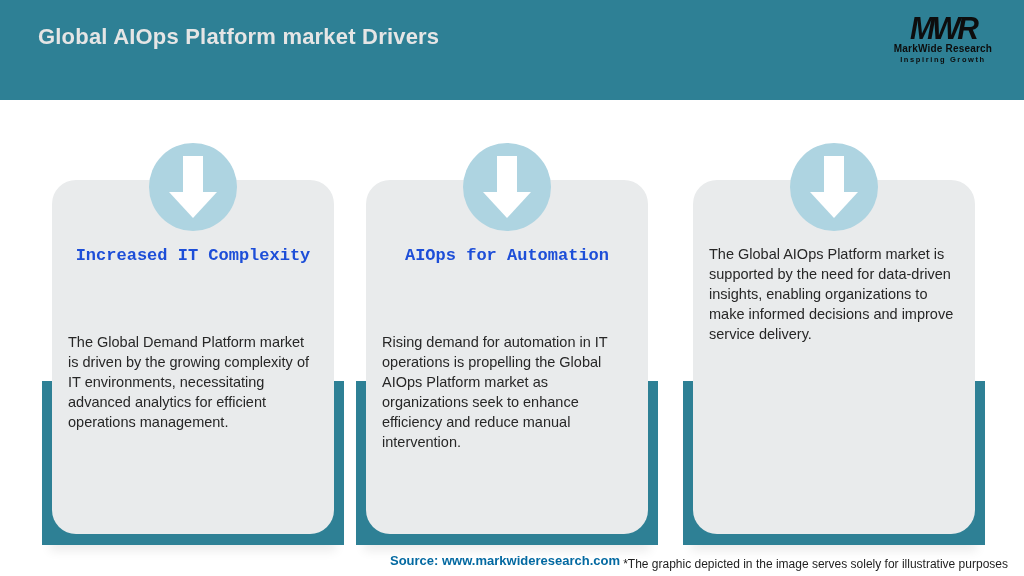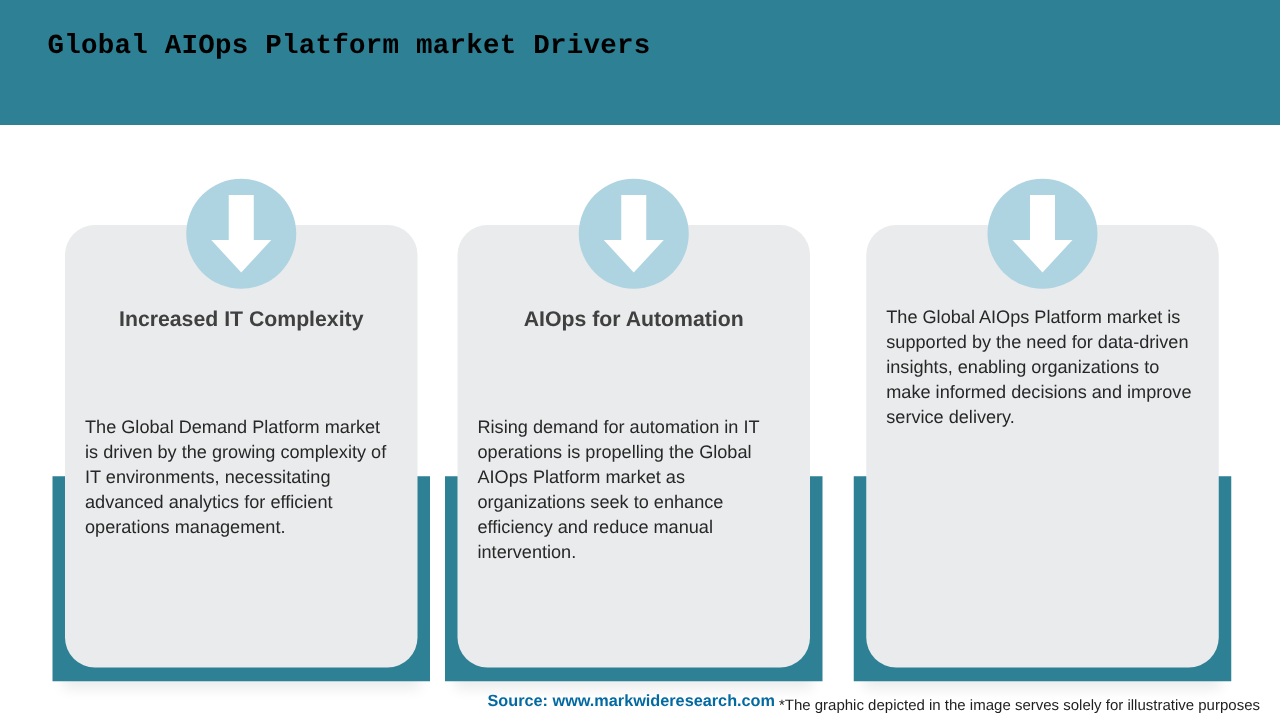--- a/index.html
+++ b/index.html
@@ -18,21 +18,21 @@
     font-family:"Liberation Sans", sans-serif;
   }
 
   
   .header{
     position:absolute;left:0;top:0;width:1024px;height:100px;
     background:var(--teal);
   }
   .page-title{
     position:absolute;left:38px;top:24px;
-    color:#000000;font-size:22px;font-weight:bold;letter-spacing:.2px;font-family:Liberation Mono, monospace;
+    color:#e5e5e5;font-size:22px;font-weight:bold;letter-spacing:.2px;
   }
   .logo{
     position:absolute;right:26px;top:14px;width:110px;
     text-align:center;color:#0d0d0d;
   }
   .logo-monogram{
     font-size:30px;font-weight:bold;font-style:italic;
     letter-spacing:-3px;line-height:28px;
     transform:scaleY(1.05);
   }
@@ -45,22 +45,22 @@
     background:var(--teal);
     box-shadow:0 14px 10px -8px rgba(0,0,0,.08);
   }
   .card{
     position:absolute;top:180px;height:354px;width:282px;
     background:var(--card-bg);
     border-radius:24px;
     padding:64px 16px 0 16px;
   }
   .card h2{
-    font-size:17px;line-height:24px;font-weight:bold;color:#404040;
-    text-align:center;margin:0 0 64px 0;
+    font-size:17px;line-height:24px;font-weight:bold;color:#1d4ed8;
+    text-align:center;margin:0 0 64px 0;font-family:Liberation Mono, monospace;
   }
   .card p{
     font-size:14.5px;line-height:20px;color:#272727;
     text-align:left;margin:0;
   }
   .arrow-circle{
     position:absolute;top:143px;width:88px;height:88px;border-radius:50%;
     background:var(--circle-bg);
     display:flex;align-items:center;justify-content:center;
   }
@@ -76,20 +76,25 @@
   .disclaimer{
     position:absolute;right:16px;top:557px;
     font-size:12px;color:#1e1e1e;
   }
 </style>
 </head>
 <body>
 
 <div class="header">
   <div class="page-title">Global AIOps Platform market Drivers</div>
+  <div class="logo">
+    <div class="logo-monogram">MWR</div>
+    <div class="logo-company">MarkWide Research</div>
+    <div class="logo-tagline">Inspiring Growth</div>
+  </div>
 </div>
 
 <div class="backing c1"></div>
 <div class="card c1">
   <h2>Increased IT Complexity</h2>
   <p>The Global Demand Platform market is driven by the growing complexity of IT environments, necessitating advanced analytics for efficient operations management.</p>
 </div>
 <div class="arrow-circle c1">
   <svg width="52" height="66" viewBox="0 0 52 66" aria-hidden="true">
     <rect x="16" y="2" width="20" height="36" fill="#ffffff"></rect>

